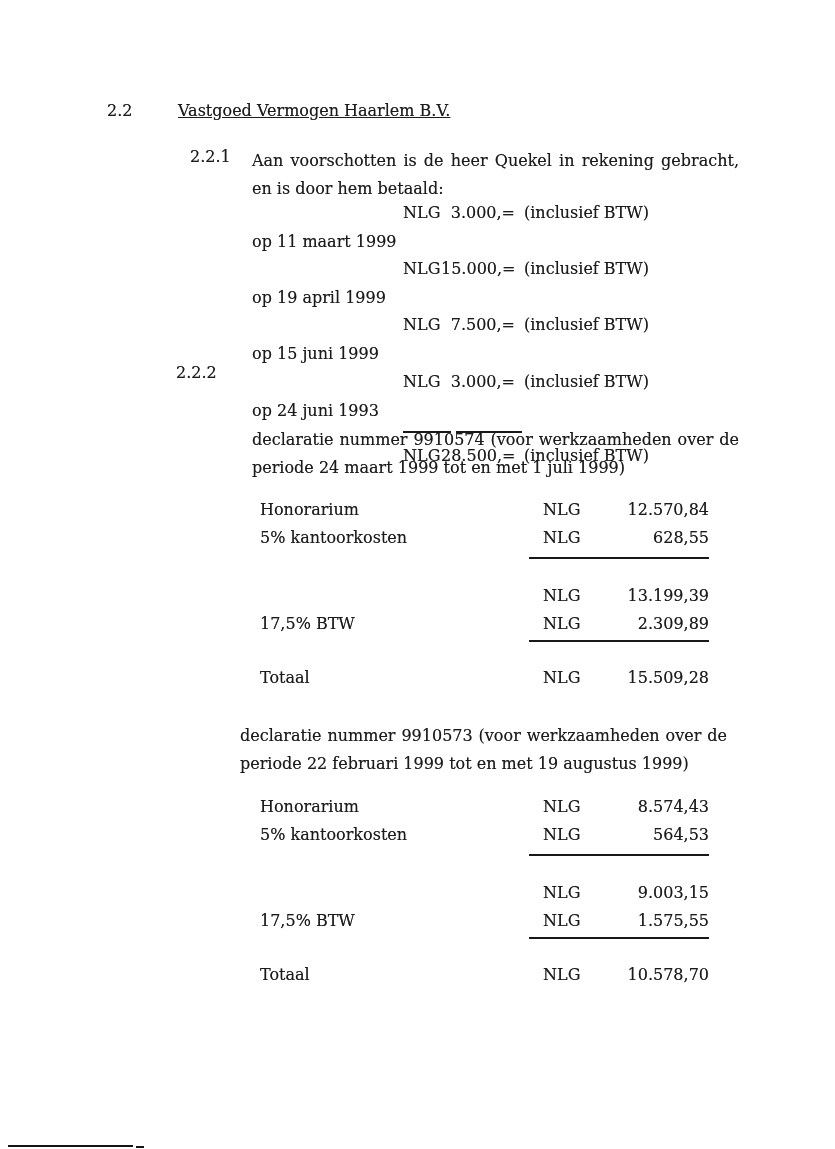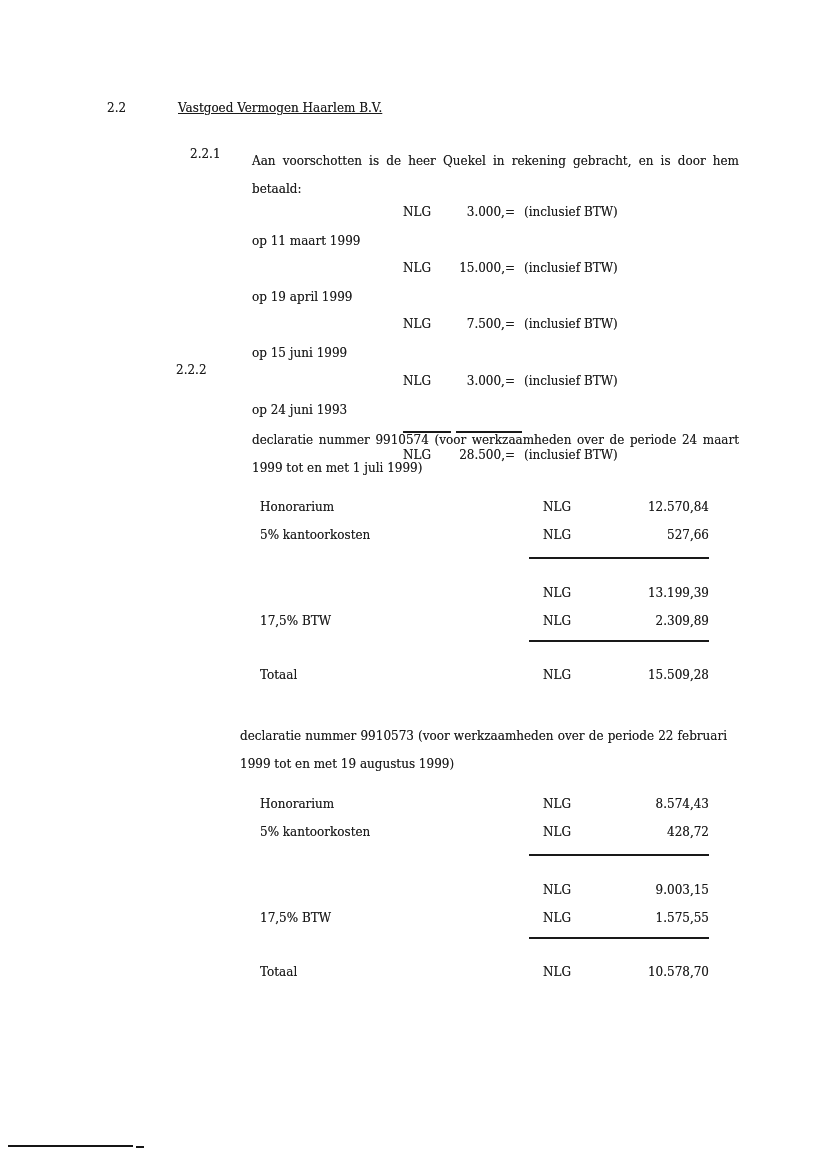--- a/index.html
+++ b/index.html
@@ -6,21 +6,21 @@
     margin: 0;
     padding: 0;
     background: #ffffff;
   }
   .page {
     position: relative;
     width: 835px;
     height: 1149px;
     background: #ffffff;
     font-family: "DejaVu Serif", serif;
-    font-size: 12px;
+    font-size: 16px;
     color: #1b1b1b;
     overflow: hidden;
     text-shadow: 0 0 0.45px rgba(20,20,20,0.55);
   }
   .abs { position: absolute; }
 
   
   .sec-num { left: 107px; top: 101px; }
   .sec-title { left: 178px; top: 101px; text-decoration: underline; }
 
@@ -117,21 +117,21 @@
 
   <div class="abs fee-table fee-table-1">
     <div class="trow r1">
       <span class="tlabel">Honorarium</span>
       <span class="tcur">NLG</span>
       <span class="tamt">12.570,84</span>
     </div>
     <div class="trow r2">
       <span class="tlabel">5% kantoorkosten</span>
       <span class="tcur">NLG</span>
-      <span class="tamt">527,66</span>
+      <span class="tamt">628,55</span>
     </div>
     <div class="trule rule-a"></div>
     <div class="trow r3">
       <span class="tlabel"></span>
       <span class="tcur">NLG</span>
       <span class="tamt">13.199,39</span>
     </div>
     <div class="trow r4">
       <span class="tlabel">17,5% BTW</span>
       <span class="tcur">NLG</span>
@@ -149,21 +149,21 @@
 
   <div class="abs fee-table fee-table-2">
     <div class="trow r1">
       <span class="tlabel">Honorarium</span>
       <span class="tcur">NLG</span>
       <span class="tamt">8.574,43</span>
     </div>
     <div class="trow r2">
       <span class="tlabel">5% kantoorkosten</span>
       <span class="tcur">NLG</span>
-      <span class="tamt">428,72</span>
+      <span class="tamt">564,53</span>
     </div>
     <div class="trule rule-a"></div>
     <div class="trow r3">
       <span class="tlabel"></span>
       <span class="tcur">NLG</span>
       <span class="tamt">9.003,15</span>
     </div>
     <div class="trow r4">
       <span class="tlabel">17,5% BTW</span>
       <span class="tcur">NLG</span>

